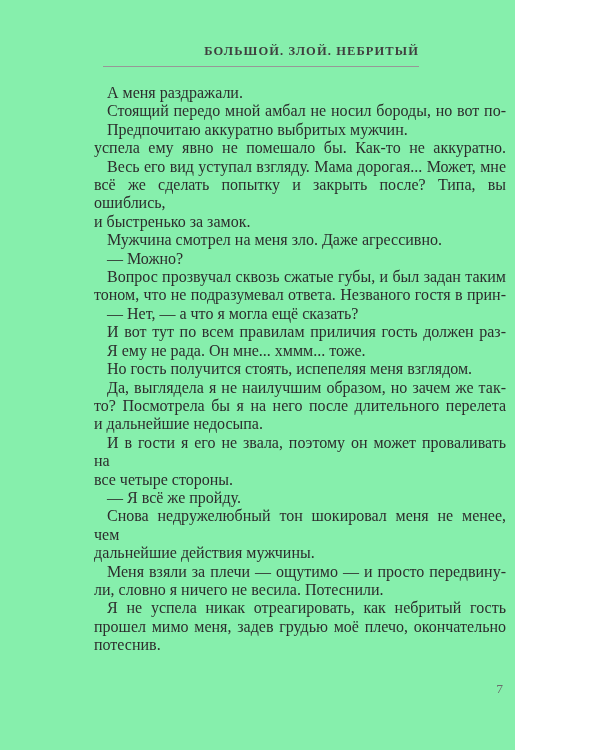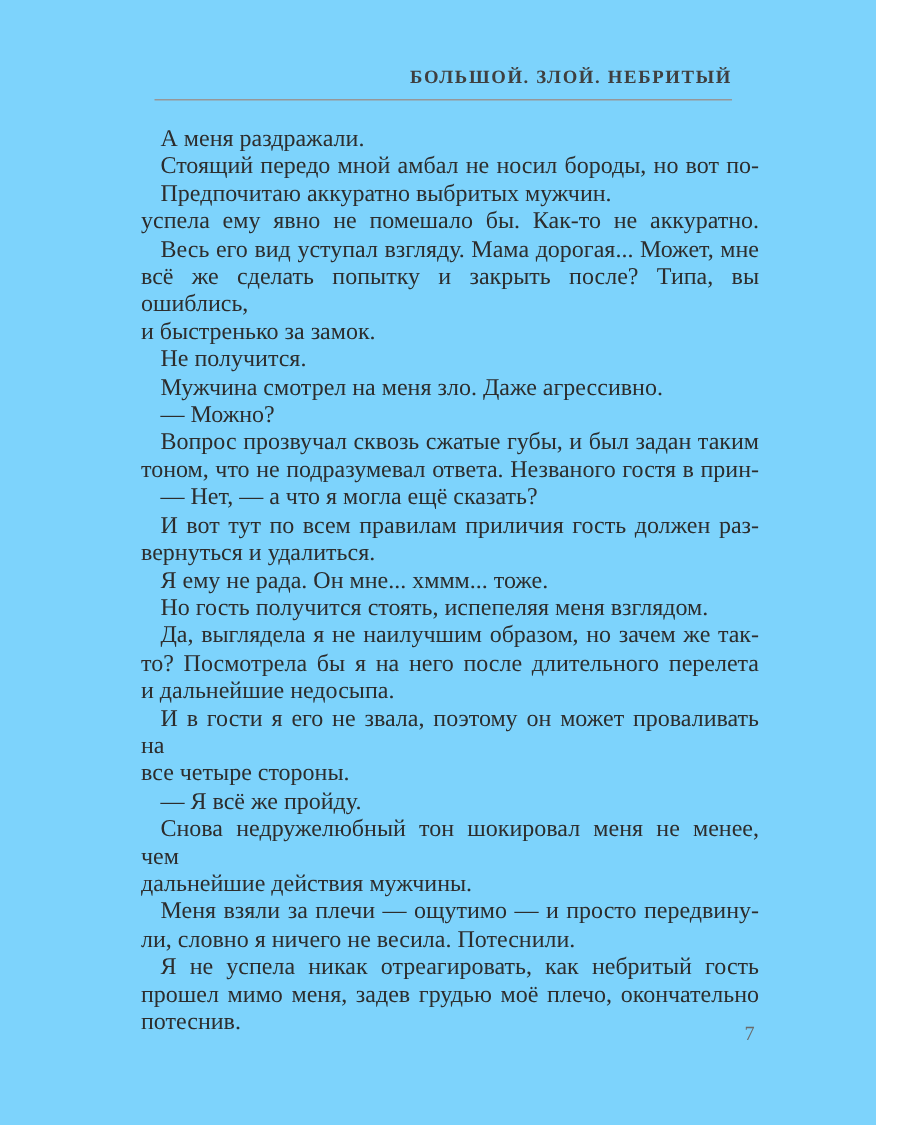--- a/index.html
+++ b/index.html
@@ -1,20 +1,20 @@
 <!DOCTYPE html>
 <html lang="ru"><head>
 <meta charset="utf-8">
 <style>
   html, body { margin: 0; padding: 0; background: #ffffff; }
   .page {
     position: relative;
-    width: 584px;
+    width: 515px;
     height: 750px;
-    background: #7dd3fc;
+    background: #86efac;
     overflow: hidden;
     font-family: "Liberation Serif", "DejaVu Serif", serif;
   }
   .header {
     position: absolute;
     left: 103px;
     right: 96px;
     top: 44px;
   }
   .running-title {
@@ -68,28 +68,26 @@
   </div>
 
   <div class="body-text" id="text-body">
       <div class="line indent">А меня раздражали.</div>
       <div class="line indent just">Стоящий передо мной амбал не носил бороды, но вот по-</div>
       <div class="line indent">Предпочитаю аккуратно выбритых мужчин.</div>
       <div class="line just">успела ему явно не помешало бы. Как-то не аккуратно.</div>
       <div class="line indent just">Весь его вид уступал взгляду. Мама дорогая... Может, мне</div>
       <div class="line just">всё же сделать попытку и закрыть после? Типа, вы ошиблись,</div>
       <div class="line">и быстренько за замок.</div>
-      <div class="line indent">Не получится.</div>
       <div class="line indent">Мужчина смотрел на меня зло. Даже агрессивно.</div>
       <div class="line indent">— Можно?</div>
       <div class="line indent just">Вопрос прозвучал сквозь сжатые губы, и был задан таким</div>
       <div class="line just">тоном, что не подразумевал ответа. Незваного гостя в прин-</div>
       <div class="line indent">— Нет, — а что я могла ещё сказать?</div>
       <div class="line indent just">И вот тут по всем правилам приличия гость должен раз-</div>
-      <div class="line">вернуться и удалиться.</div>
       <div class="line indent">Я ему не рада. Он мне... хммм... тоже.</div>
       <div class="line indent">Но гость получится стоять, испепеляя меня взглядом.</div>
       <div class="line indent just">Да, выглядела я не наилучшим образом, но зачем же так-</div>
       <div class="line just">то? Посмотрела бы я на него после длительного перелета</div>
       <div class="line">и дальнейшие недосыпа.</div>
       <div class="line indent just">И в гости я его не звала, поэтому он может проваливать на</div>
       <div class="line">все четыре стороны.</div>
       <div class="line indent">— Я всё же пройду.</div>
       <div class="line indent just">Снова недружелюбный тон шокировал меня не менее, чем</div>
       <div class="line">дальнейшие действия мужчины.</div>

